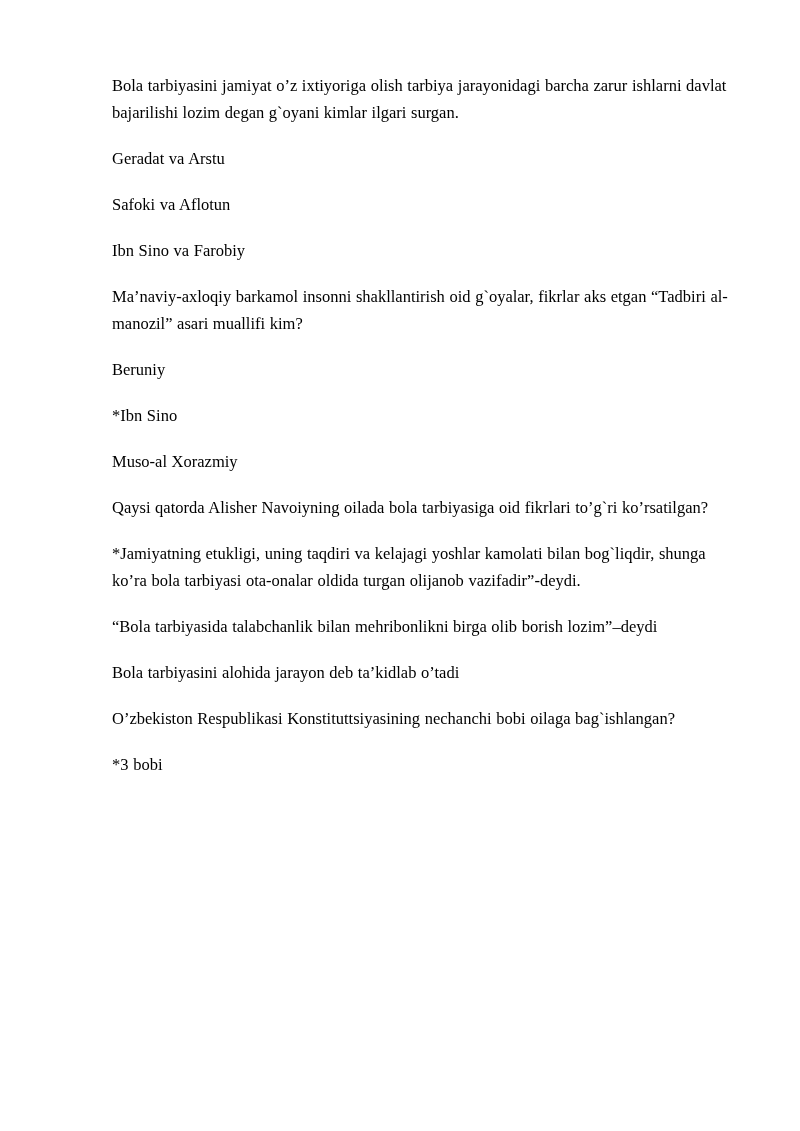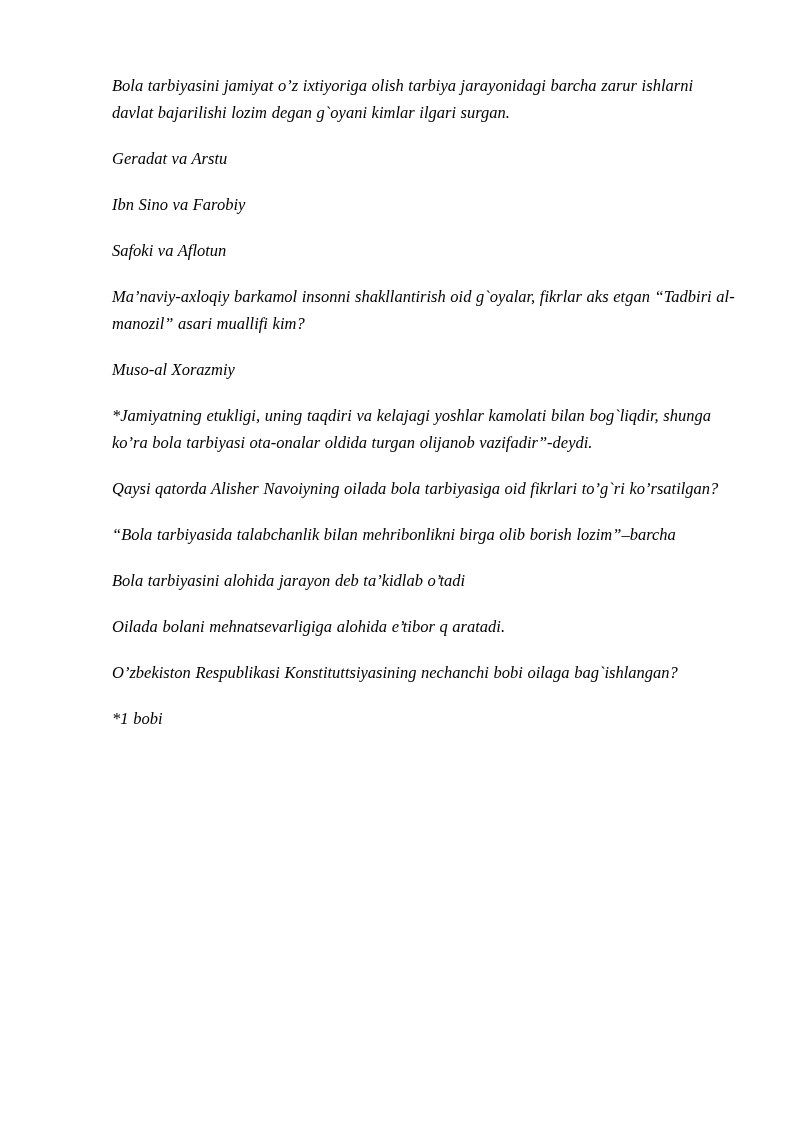--- a/index.html
+++ b/index.html
@@ -18,33 +18,33 @@
     font-family: "Liberation Serif", "DejaVu Serif", serif;
     font-size: 16.5px;
     color: #000000;
   }
   .para {
     margin: 0 0 19px 0;
     line-height: 27px;
     font-weight: 400;
     letter-spacing: 0px;
     word-spacing: 0.5px;
-    font-style: italic;
   }
 </style>
 </head>
 <body>
 
 <div class="page">
   <p class="para">Bola tarbiyasini jamiyat o’z ixtiyoriga olish tarbiya jarayonidagi barcha zarur ishlarni davlat bajarilishi lozim degan g`oyani kimlar ilgari surgan.</p>
   <p class="para">Geradat va Arstu</p>
+  <p class="para">Safoki va Aflotun</p>
   <p class="para">Ibn Sino va Farobiy</p>
-  <p class="para">Safoki va Aflotun</p>
   <p class="para">Ma’naviy-axloqiy barkamol insonni shakllantirish oid g`oyalar, fikrlar aks etgan “Tadbiri al-manozil” asari muallifi kim?</p>
+  <p class="para">Beruniy</p>
+  <p class="para">*Ibn Sino</p>
   <p class="para">Muso-al Xorazmiy</p>
+  <p class="para">Qaysi qatorda Alisher Navoiyning oilada bola tarbiyasiga oid fikrlari to’g`ri ko’rsatilgan?</p>
   <p class="para">*Jamiyatning etukligi, uning taqdiri va kelajagi yoshlar kamolati bilan bog`liqdir, shunga ko’ra bola tarbiyasi ota-onalar oldida turgan olijanob vazifadir”-deydi.</p>
-  <p class="para">Qaysi qatorda Alisher Navoiyning oilada bola tarbiyasiga oid fikrlari to’g`ri ko’rsatilgan?</p>
-  <p class="para">“Bola tarbiyasida talabchanlik bilan mehribonlikni birga olib borish lozim”–barcha</p>
+  <p class="para">“Bola tarbiyasida talabchanlik bilan mehribonlikni birga olib borish lozim”–deydi</p>
   <p class="para">Bola tarbiyasini alohida jarayon deb ta’kidlab o’tadi</p>
-  <p class="para">Oilada bolani mehnatsevarligiga alohida e’tibor q aratadi.</p>
   <p class="para">O’zbekiston Respublikasi Konstituttsiyasining nechanchi bobi oilaga bag`ishlangan?</p>
-  <p class="para">*1 bobi</p>
+  <p class="para">*3 bobi</p>
 </div>
 
 </body></html>

